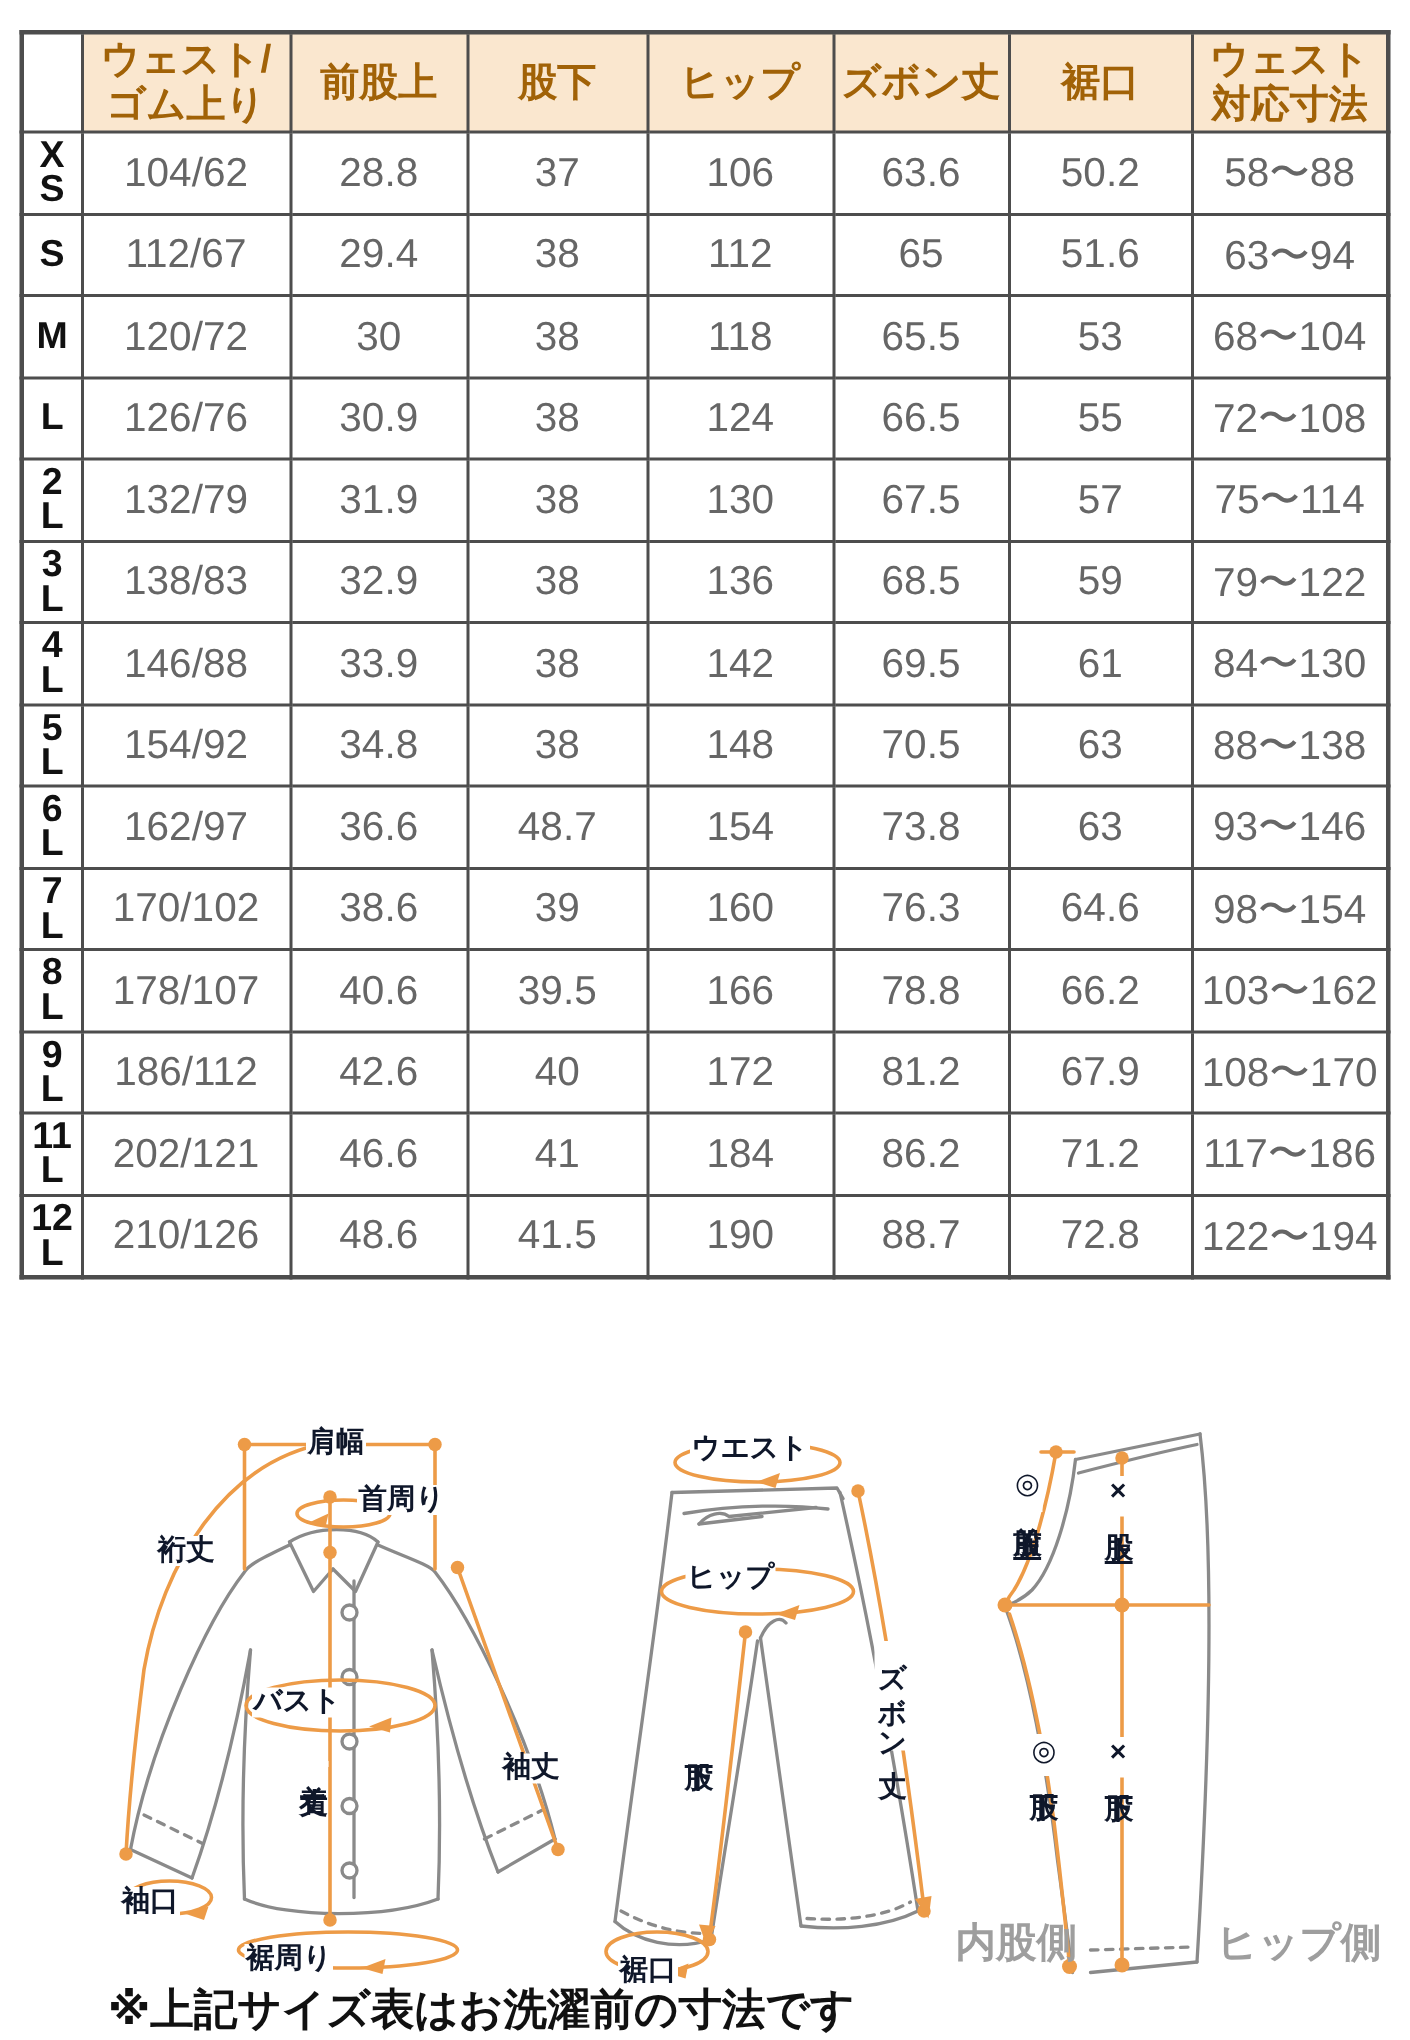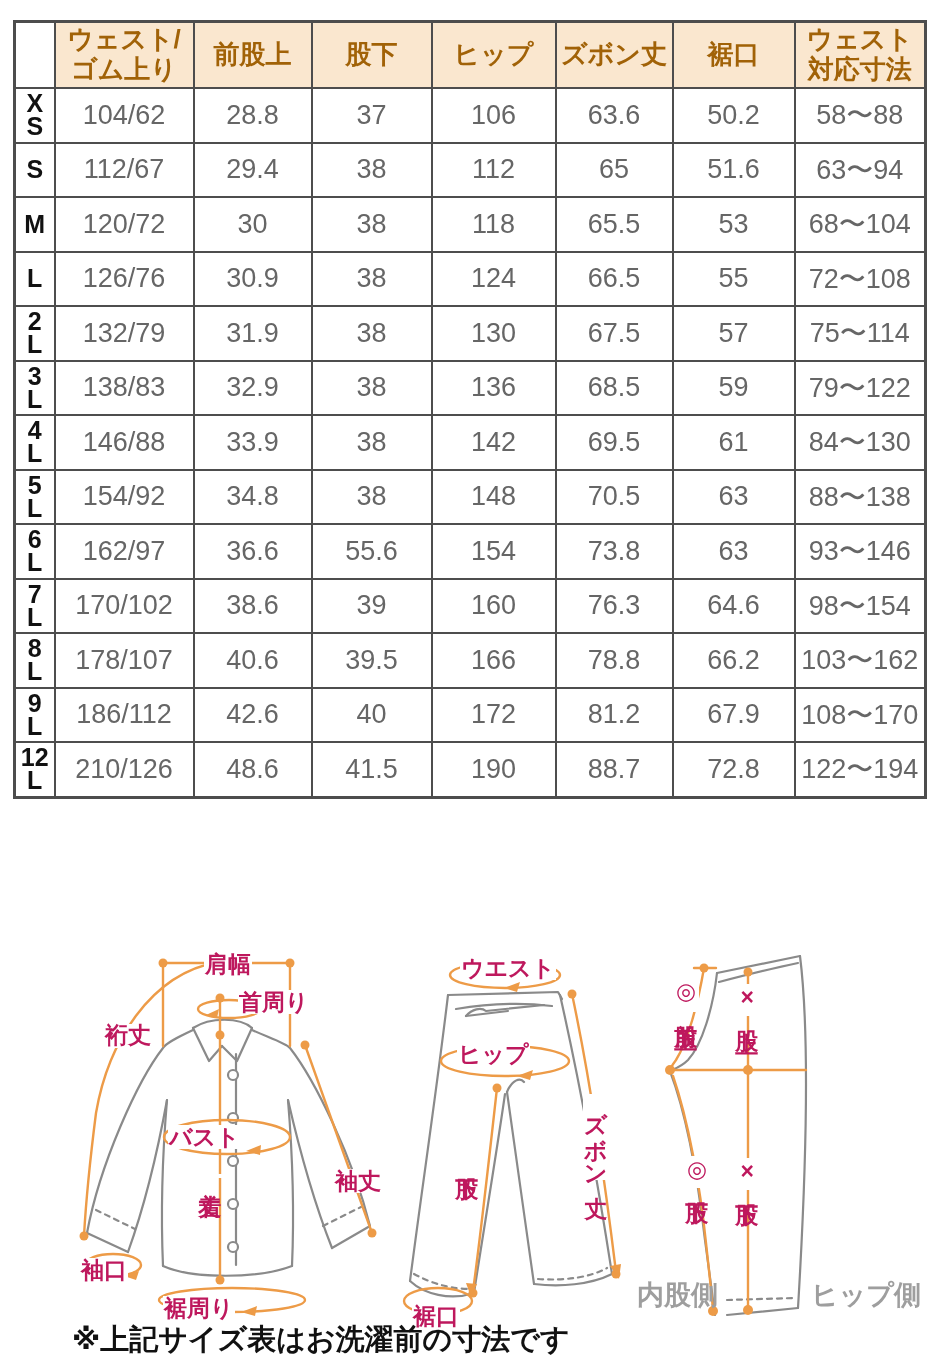--- a/index.html
+++ b/index.html
@@ -23,21 +23,21 @@
   }
   .size-table thead th.corner{background:#ffffff;}
   .size-table td{height:52.5px;font-size:27px;color:#666;}
   .size-table td.size{
     font-size:25px;font-weight:bold;color:#111;line-height:0.92;
   }
   
   .diagrams{position:absolute;top:948px;left:0;width:940px;height:382px;}
   .diagrams svg{position:absolute;top:0;left:0;}
   .dlabel{
-    position:absolute;font-weight:bold;font-size:23px;color:#be185d;
+    position:absolute;font-weight:bold;font-size:19px;color:#0f172a;
     line-height:1.05;white-space:nowrap;background:#fff;padding:0 1px;
   }
   .dlabel.vert{
     writing-mode:vertical-rl;text-orientation:upright;letter-spacing:2px;
   }
   .dlabel.gray{color:#9e9e9e;font-size:27px;background:transparent;}
   
   .footnote{
     position:absolute;left:72px;top:1320px;font-size:29px;font-weight:bold;
     color:#111;
@@ -155,21 +155,21 @@
       <td>148</td>
       <td>70.5</td>
       <td>63</td>
       <td>88〜138</td>
     </tr>
       <tr>
       <td class="size">6
 L</td>
       <td>162/97</td>
       <td>36.6</td>
-      <td>55.6</td>
+      <td>48.7</td>
       <td>154</td>
       <td>73.8</td>
       <td>63</td>
       <td>93〜146</td>
     </tr>
       <tr>
       <td class="size">7
 L</td>
       <td>170/102</td>
       <td>38.6</td>
@@ -193,20 +193,31 @@
       <tr>
       <td class="size">9
 L</td>
       <td>186/112</td>
       <td>42.6</td>
       <td>40</td>
       <td>172</td>
       <td>81.2</td>
       <td>67.9</td>
       <td>108〜170</td>
+    </tr>
+      <tr>
+      <td class="size">11
+L</td>
+      <td>202/121</td>
+      <td>46.6</td>
+      <td>41</td>
+      <td>184</td>
+      <td>86.2</td>
+      <td>71.2</td>
+      <td>117〜186</td>
     </tr>
       <tr>
       <td class="size">12
 L</td>
       <td>210/126</td>
       <td>48.6</td>
       <td>41.5</td>
       <td>190</td>
       <td>88.7</td>
       <td>72.8</td>

